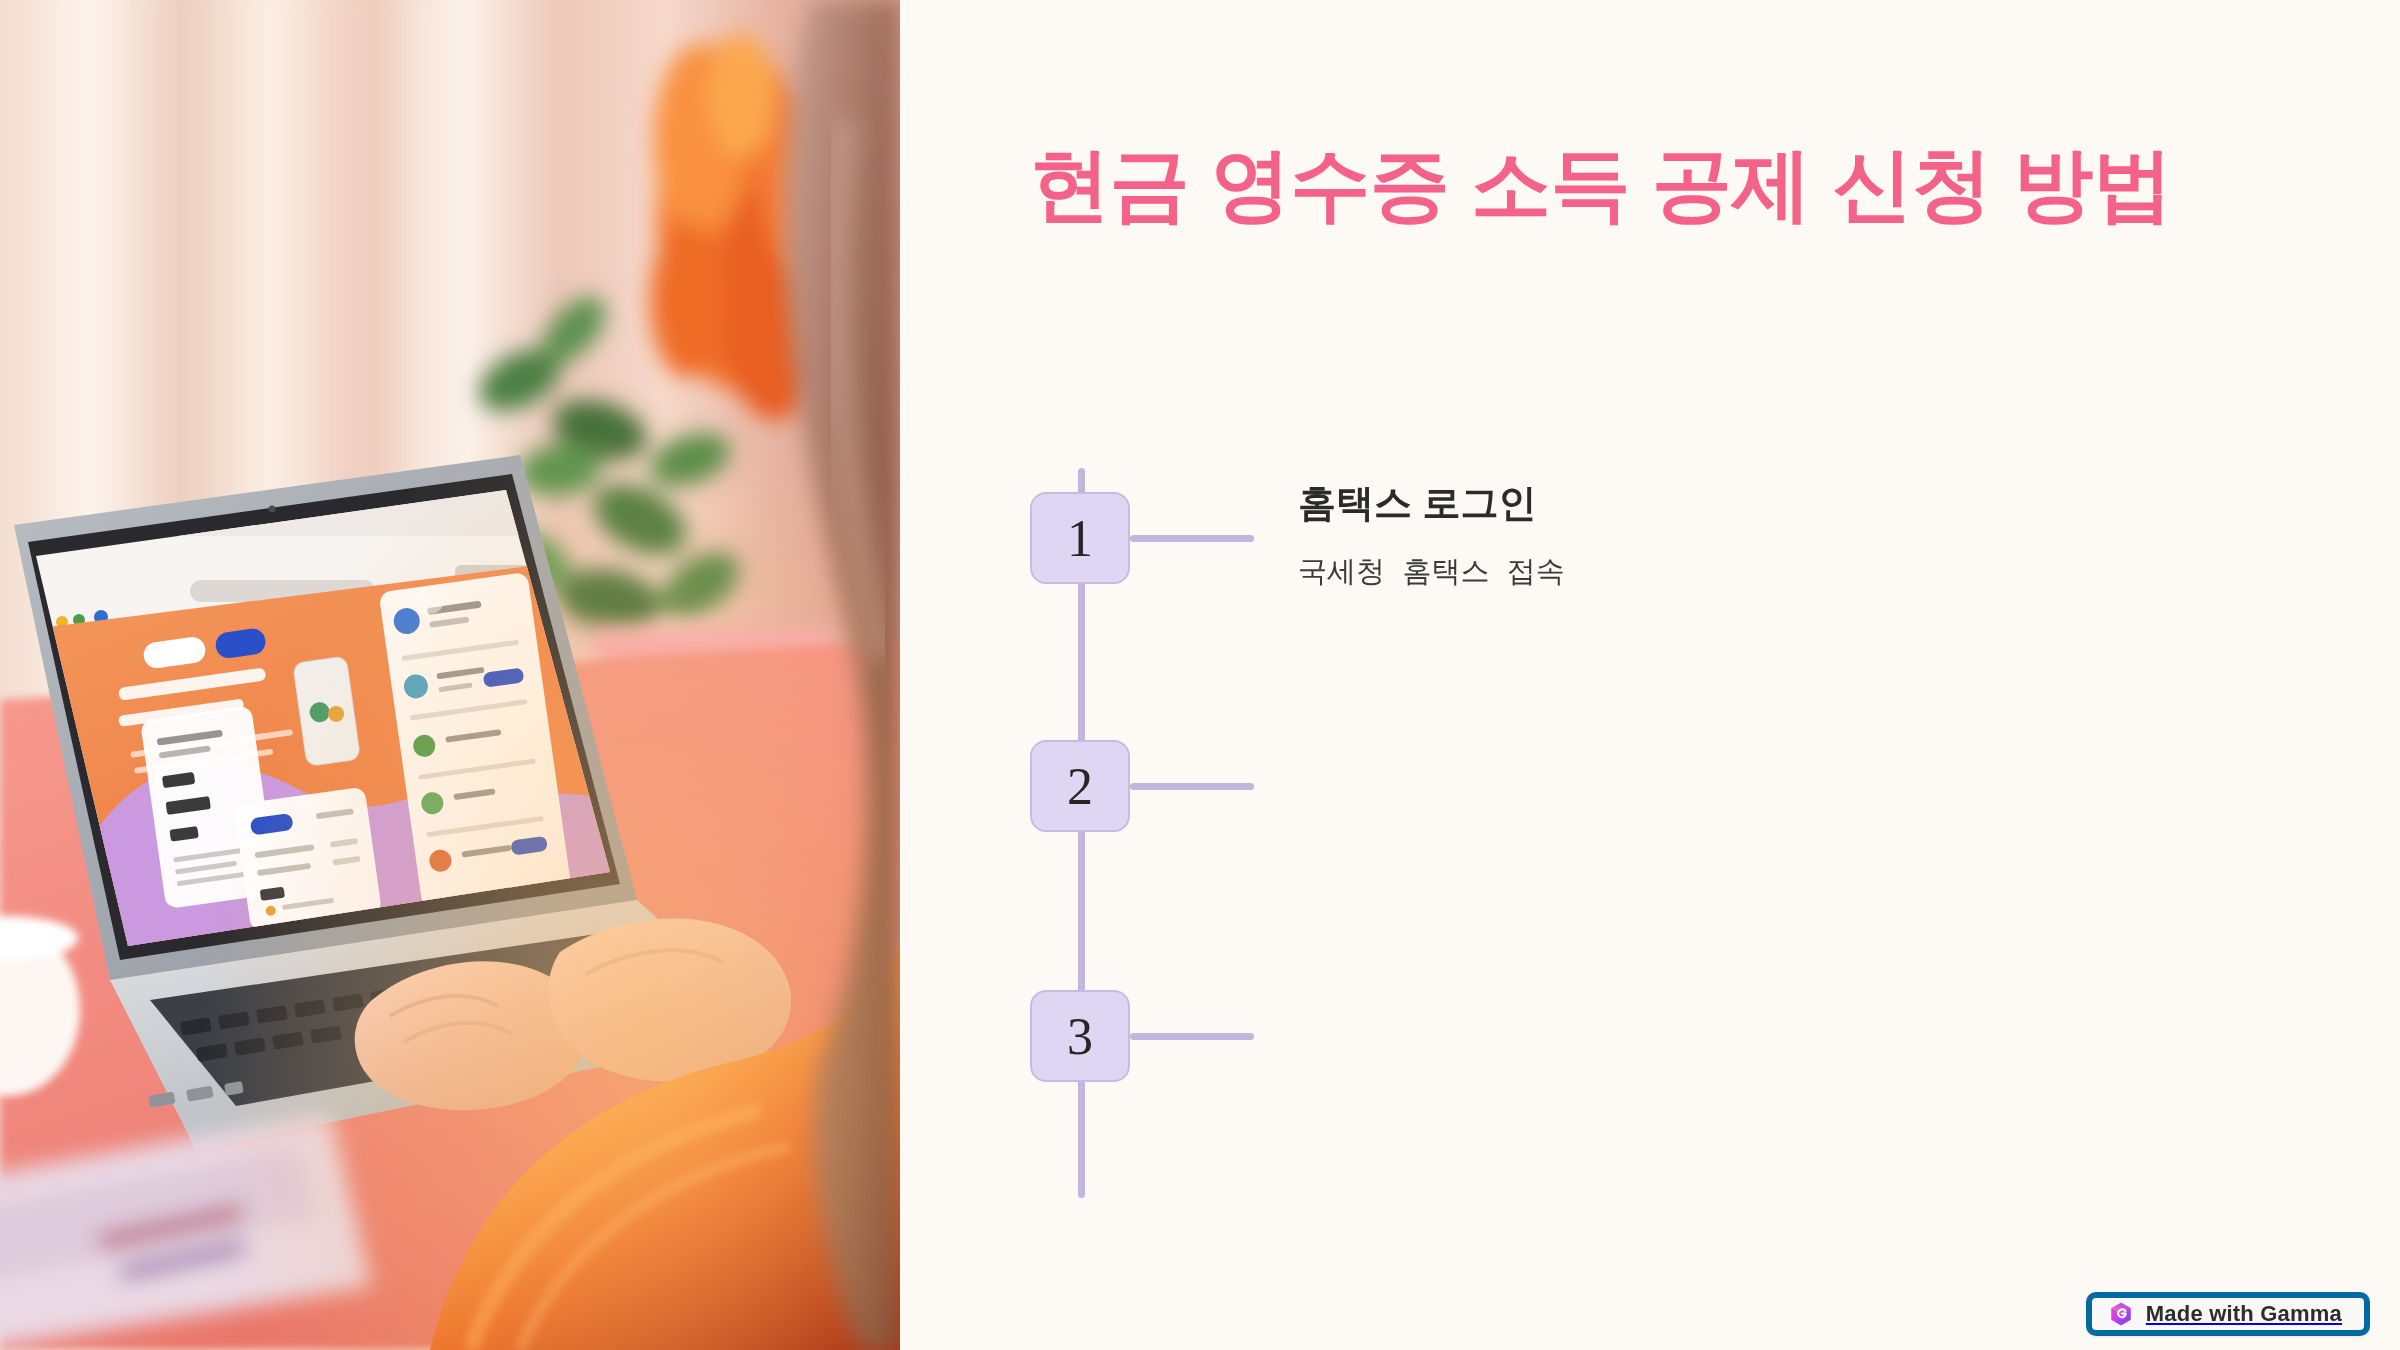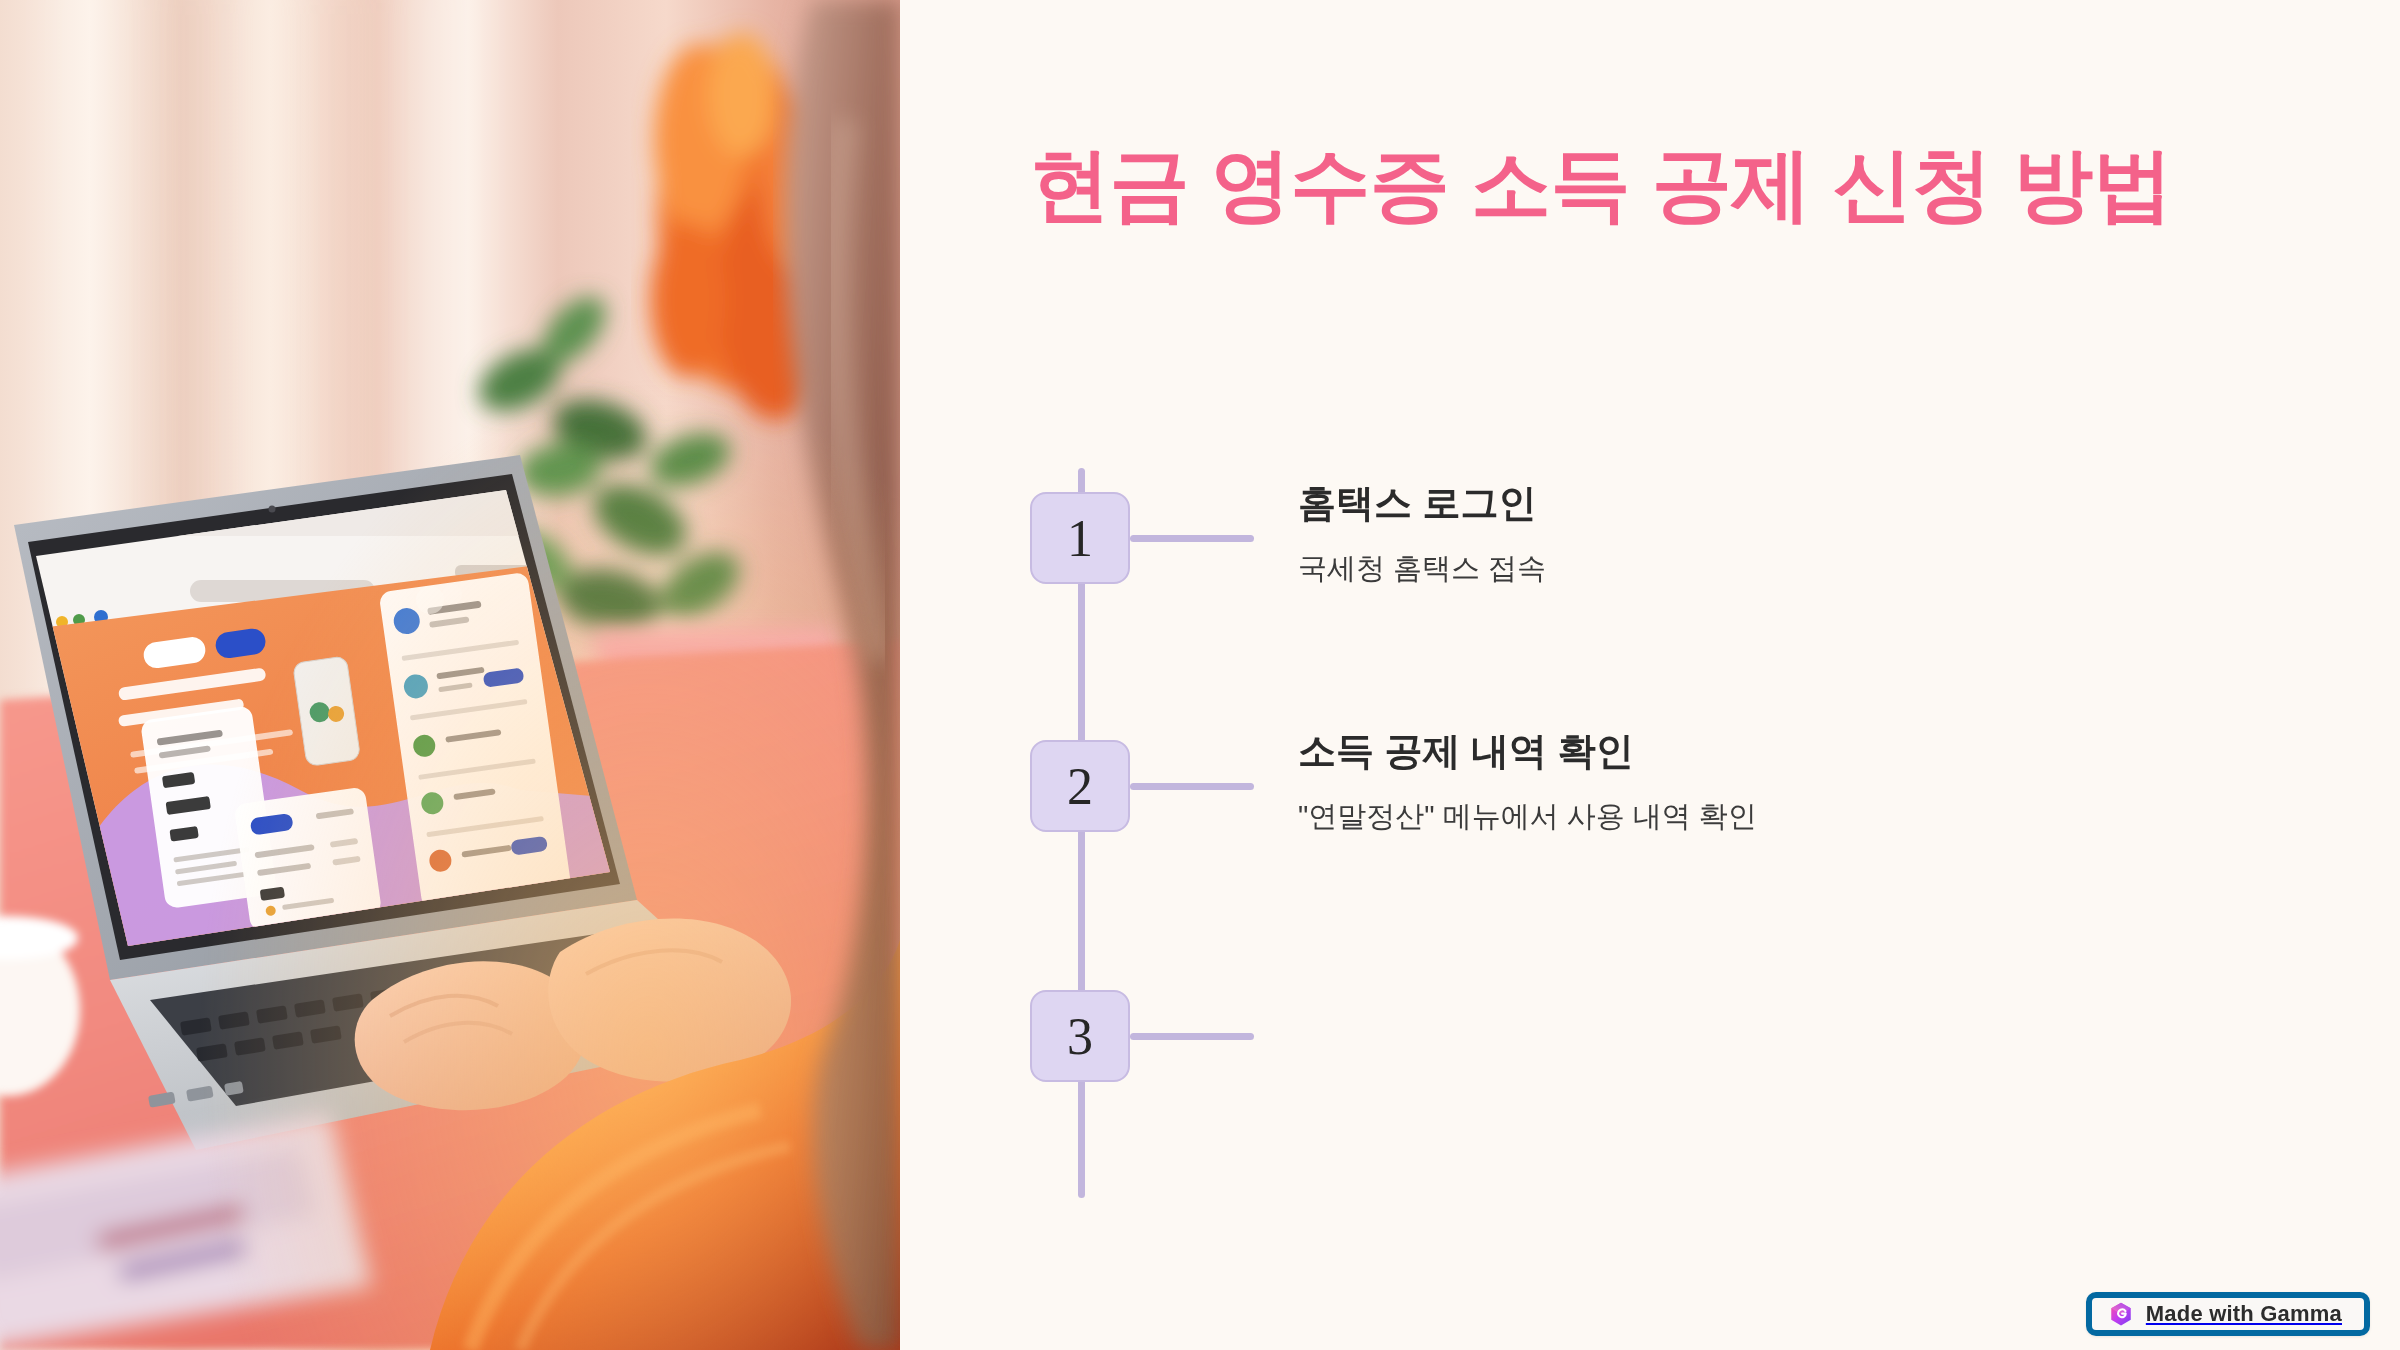--- a/index.html
+++ b/index.html
@@ -108,26 +108,27 @@
     width:1100px;
   }
   .step-title {
     font-size:38px;
     font-weight:700;
     color:#2b2b2b;
     line-height:1.25;
     word-break:keep-all;
   }
   .step-desc {
-    margin-top:20px;
+    margin-top:26px;
     font-size:29px;
     font-weight:400;
     color:#3b3b3b;
     line-height:1.4;
     word-break:keep-all;
+    font-family:Liberation Mono, monospace;
   }
 
   
   .gamma {
     position:absolute;
     right:30px;
     bottom:14px;
     height:44px;
     padding:0 22px 0 16px;
     background:#faf8f6;
@@ -411,24 +412,20 @@
         <div class="connector"></div>
         <div class="step-body">
           <div class="step-title">홈택스 로그인</div>
           <div class="step-desc">국세청 홈택스 접속</div>
         </div>
       </div>
 
       <div class="step step-2">
         <div class="badge">2</div>
         <div class="connector"></div>
-        <div class="step-body">
-          <div class="step-title">소득 공제 내역 확인</div>
-          <div class="step-desc">"연말정산" 메뉴에서 사용 내역 확인</div>
-        </div>
       </div>
 
       <div class="step step-3">
         <div class="badge">3</div>
         <div class="connector"></div>
         <div class="step-body">
         </div>
       </div>
     </div>
 

